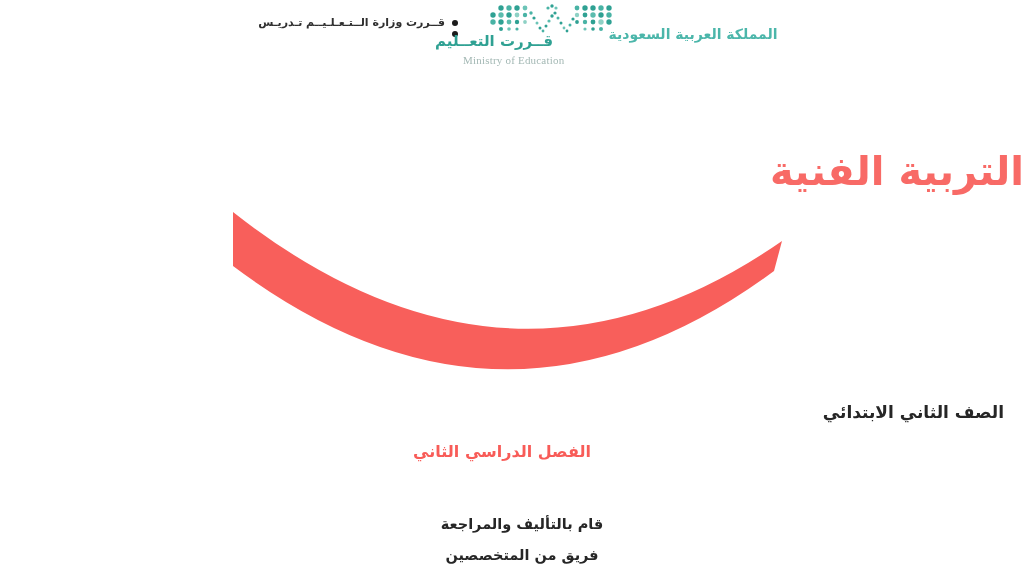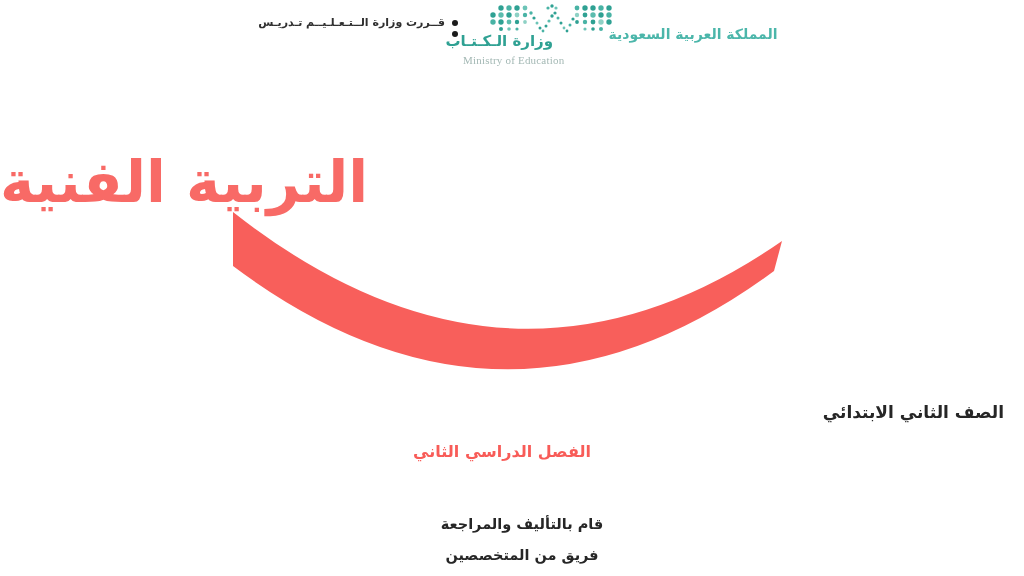--- a/index.html
+++ b/index.html
@@ -40,22 +40,22 @@
   
   .kingdom{
     position:absolute; left:608px; top:26px; width:170px;
     direction:rtl; text-align:center;
     color:#4bb6aa; font-size:14px; font-weight:bold; white-space:nowrap;
   }
 
   
   .book-title{
     position:absolute; top:146px; left:0; width:1024px;
-    direction:rtl; text-align:left;
-    color:#f86a66; font-size:58px; font-weight:bold;
+    direction:rtl; text-align:right;
+    color:#f86a66; font-size:40px; font-weight:bold;
     line-height:1.25; letter-spacing:1px;
   }
 
   
   .swoosh{position:absolute; left:0; top:0; width:1024px; height:576px; pointer-events:none;}
 
   
   .grade{
     position:absolute; top:402px; left:0; width:1004px;
     direction:rtl; text-align:right;
@@ -142,21 +142,21 @@
         <circle cx="120" cy="12" r="2.7" fill="#49b3a5"></circle>
       <circle cx="88" cy="19" r="1.9" fill="#2fa193"></circle>
         <circle cx="96" cy="19" r="2.2" fill="#49b3a5"></circle>
         <circle cx="104" cy="19" r="2.4" fill="#2fa193"></circle>
         <circle cx="112" cy="19" r="2.7" fill="#8ed1c5"></circle>
         <circle cx="120" cy="19" r="2.7" fill="#2fa193"></circle>
       <circle cx="96" cy="26" r="1.6" fill="#6cc4b7"></circle>
         <circle cx="104" cy="26" r="1.8" fill="#2fa193"></circle>
         <circle cx="112" cy="26" r="2" fill="#49b3a5"></circle>
     </svg>
-    <div class="moe-name-ar">وزارة الـكـتـاب</div>
+    <div class="moe-name-ar">قــررت التعــليم</div>
     <div class="moe-name-en">Ministry of Education</div>
   </div>
 
   <div class="kingdom">المملكة العربية السعودية</div>
 
   <div class="book-title">التربية الفنية</div>
 
   <svg class="swoosh" viewBox="0 0 1024 576" xmlns="http://www.w3.org/2000/svg">
     <path d="M 233 212 Q 510 430 782 241 L 774 271 Q 505 470 233 266 Z" fill="#f85f5b"></path>
   </svg>

